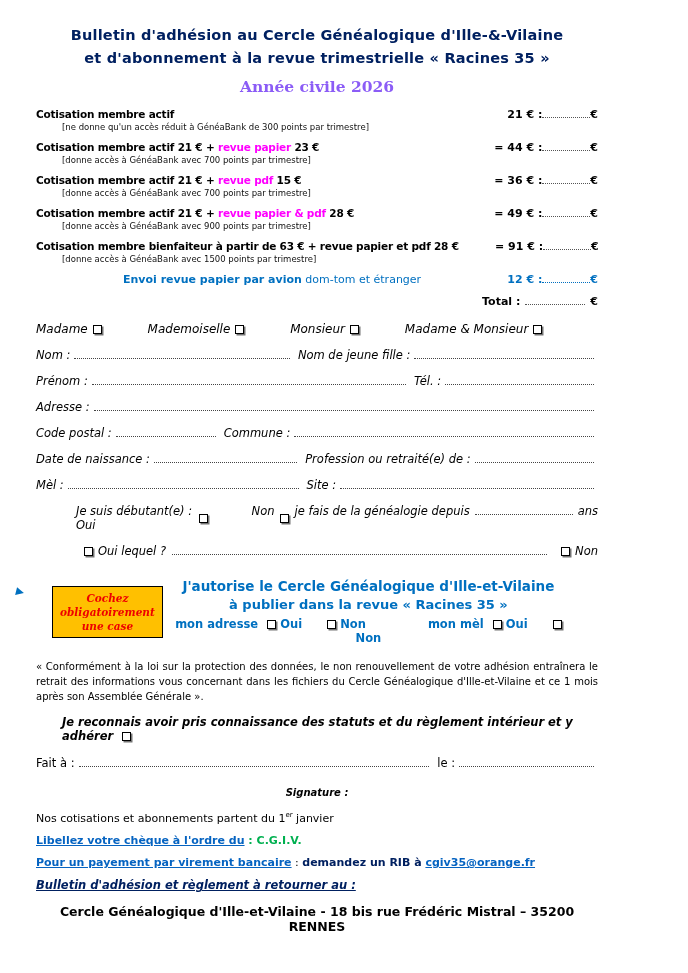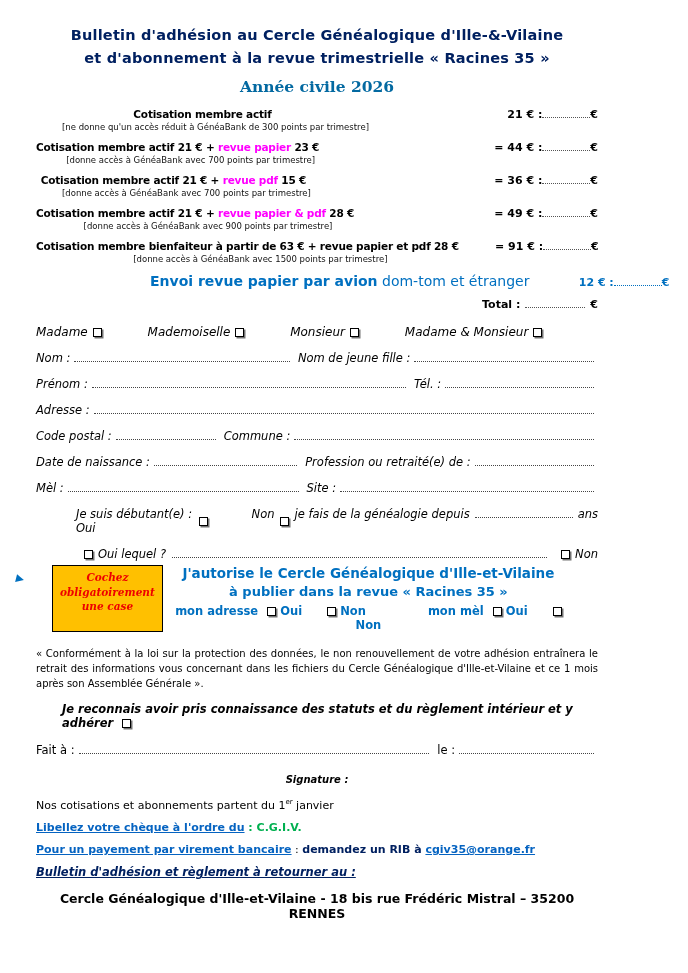--- a/index.html
+++ b/index.html
@@ -9,52 +9,52 @@
 
   .b { font-weight:bold; }
   .i { font-style:italic; }
   .magenta { color:#ff00ff; }
   .blue { color:#0070c0; }
   .navy { color:#002060; }
   .green { color:#00b050; }
   .link { color:#0563c1; text-decoration:underline; font-weight:bold; }
 
   .title { text-align:center; color:#002060; font-weight:bold; font-size:14.5px; line-height:1.6; letter-spacing:0.2px; }
-  .year { text-align:center; color:#0369a1; font-family:"DejaVu Serif", serif; font-weight:bold; font-size:15.5px; margin-top:7px; }
-
-  .fees { margin-top:12px;text-align:center; }
+  .year { text-align:center; color:#8b5cf6; font-family:"DejaVu Serif", serif; font-weight:bold; font-size:15.5px; margin-top:7px; }
+
+  .fees { margin-top:12px; }
   .fee-row { display:flex; justify-content:space-between; align-items:flex-start; margin-bottom:9px; }
   .fee-label { font-size:10.5px; font-weight:bold; white-space:nowrap; letter-spacing:-0.2px; }
   .fee-note { font-size:8.5px; margin:2px 0 0 26px; color:#111; }
   .fee-right { display:flex; align-items:baseline; width:140px; flex:none; justify-content:flex-end; font-size:11px; font-weight:bold; }
   .afill { width:48px; height:9px; border-bottom:1.2px dotted #555; flex:none; }
   .afill.bluefill { border-color:#0070c0; }
 
   .avion-row { display:flex; justify-content:space-between; align-items:baseline; margin:3px 0 9px 0; }
-  .avion-label { margin-left:114px; font-size:14px; color:#0070c0; white-space:nowrap; }
+  .avion-label { margin-left:87px; font-size:11px; color:#0070c0; white-space:nowrap; }
   .total-row { display:flex; justify-content:flex-end; align-items:baseline; gap:5px; font-size:11px; font-weight:bold; }
   .tfill { width:60px; height:9px; border-bottom:1.2px dotted #555; }
 
   .civility { margin-top:14px; font-size:12px; font-style:italic; }
   .civ-group { margin-right:42px; white-space:nowrap; }
   .cb { display:inline-block; width:9px; height:9px; border:1px solid #000; box-shadow:1.5px 1.5px 0 rgba(0,0,0,0.55); margin-left:5px; vertical-align:-1px; background:#fff; flex:none; align-self:center; }
   .cb.lead { margin-left:8px; margin-right:5px; }
 
   .frow { display:flex; align-items:baseline; margin-top:12px; font-size:11.5px; font-style:italic; }
   .frow .lbl { white-space:nowrap; }
   .fill { flex:1; height:9px; border-bottom:1.2px dotted #444; margin:0 4px; }
   .lbl2 { margin-left:4px; }
 
   .deb { margin-left:40px; margin-top:12px; font-size:11.5px; font-style:italic; display:flex; align-items:baseline; }
   .deb .spacer { display:inline-block; width:52px; }
   .deb .dots { width:116px; height:9px; border-bottom:1.2px dotted #444; margin:0 5px; }
   .deb .dfill { flex:1; height:9px; border-bottom:1.2px dotted #444; margin:0 6px; }
   .deb .mid { margin-left:6px; white-space:nowrap; }
 
-  .auth { position:relative; display:flex; margin-top:4px; }
+  .auth { position:relative; display:flex; align-items:center; margin-top:20px; }
   .pointer { position:absolute; left:-20px; top:10px; width:0; height:0; border-left:8px solid #0070c0; border-top:4px solid transparent; border-bottom:4px solid transparent; transform:rotate(14deg); }
   .must-box { flex:none; margin-left:16px; background:#ffc000; border:1.5px solid #000; padding:4px 7px; text-align:center; font-family:"DejaVu Serif", serif; font-style:italic; font-weight:bold; color:#ee0000; font-size:10.5px; line-height:1.35; }
   .auth-right { flex:1; text-align:center; padding-right:24px; }
   .auth-h1 { color:#0070c0; font-weight:bold; font-size:13.5px; }
   .auth-h2 { color:#0070c0; font-weight:bold; font-size:13px; margin-top:3px; }
   .auth-opts { color:#0070c0; font-weight:bold; font-size:11.5px; margin-top:5px; }
   .auth-opts .gap { display:inline-block; width:54px; }
   .auth-opts .sml { display:inline-block; width:12px; }
   .auth-opts .cb { border-color:#000; }
 

